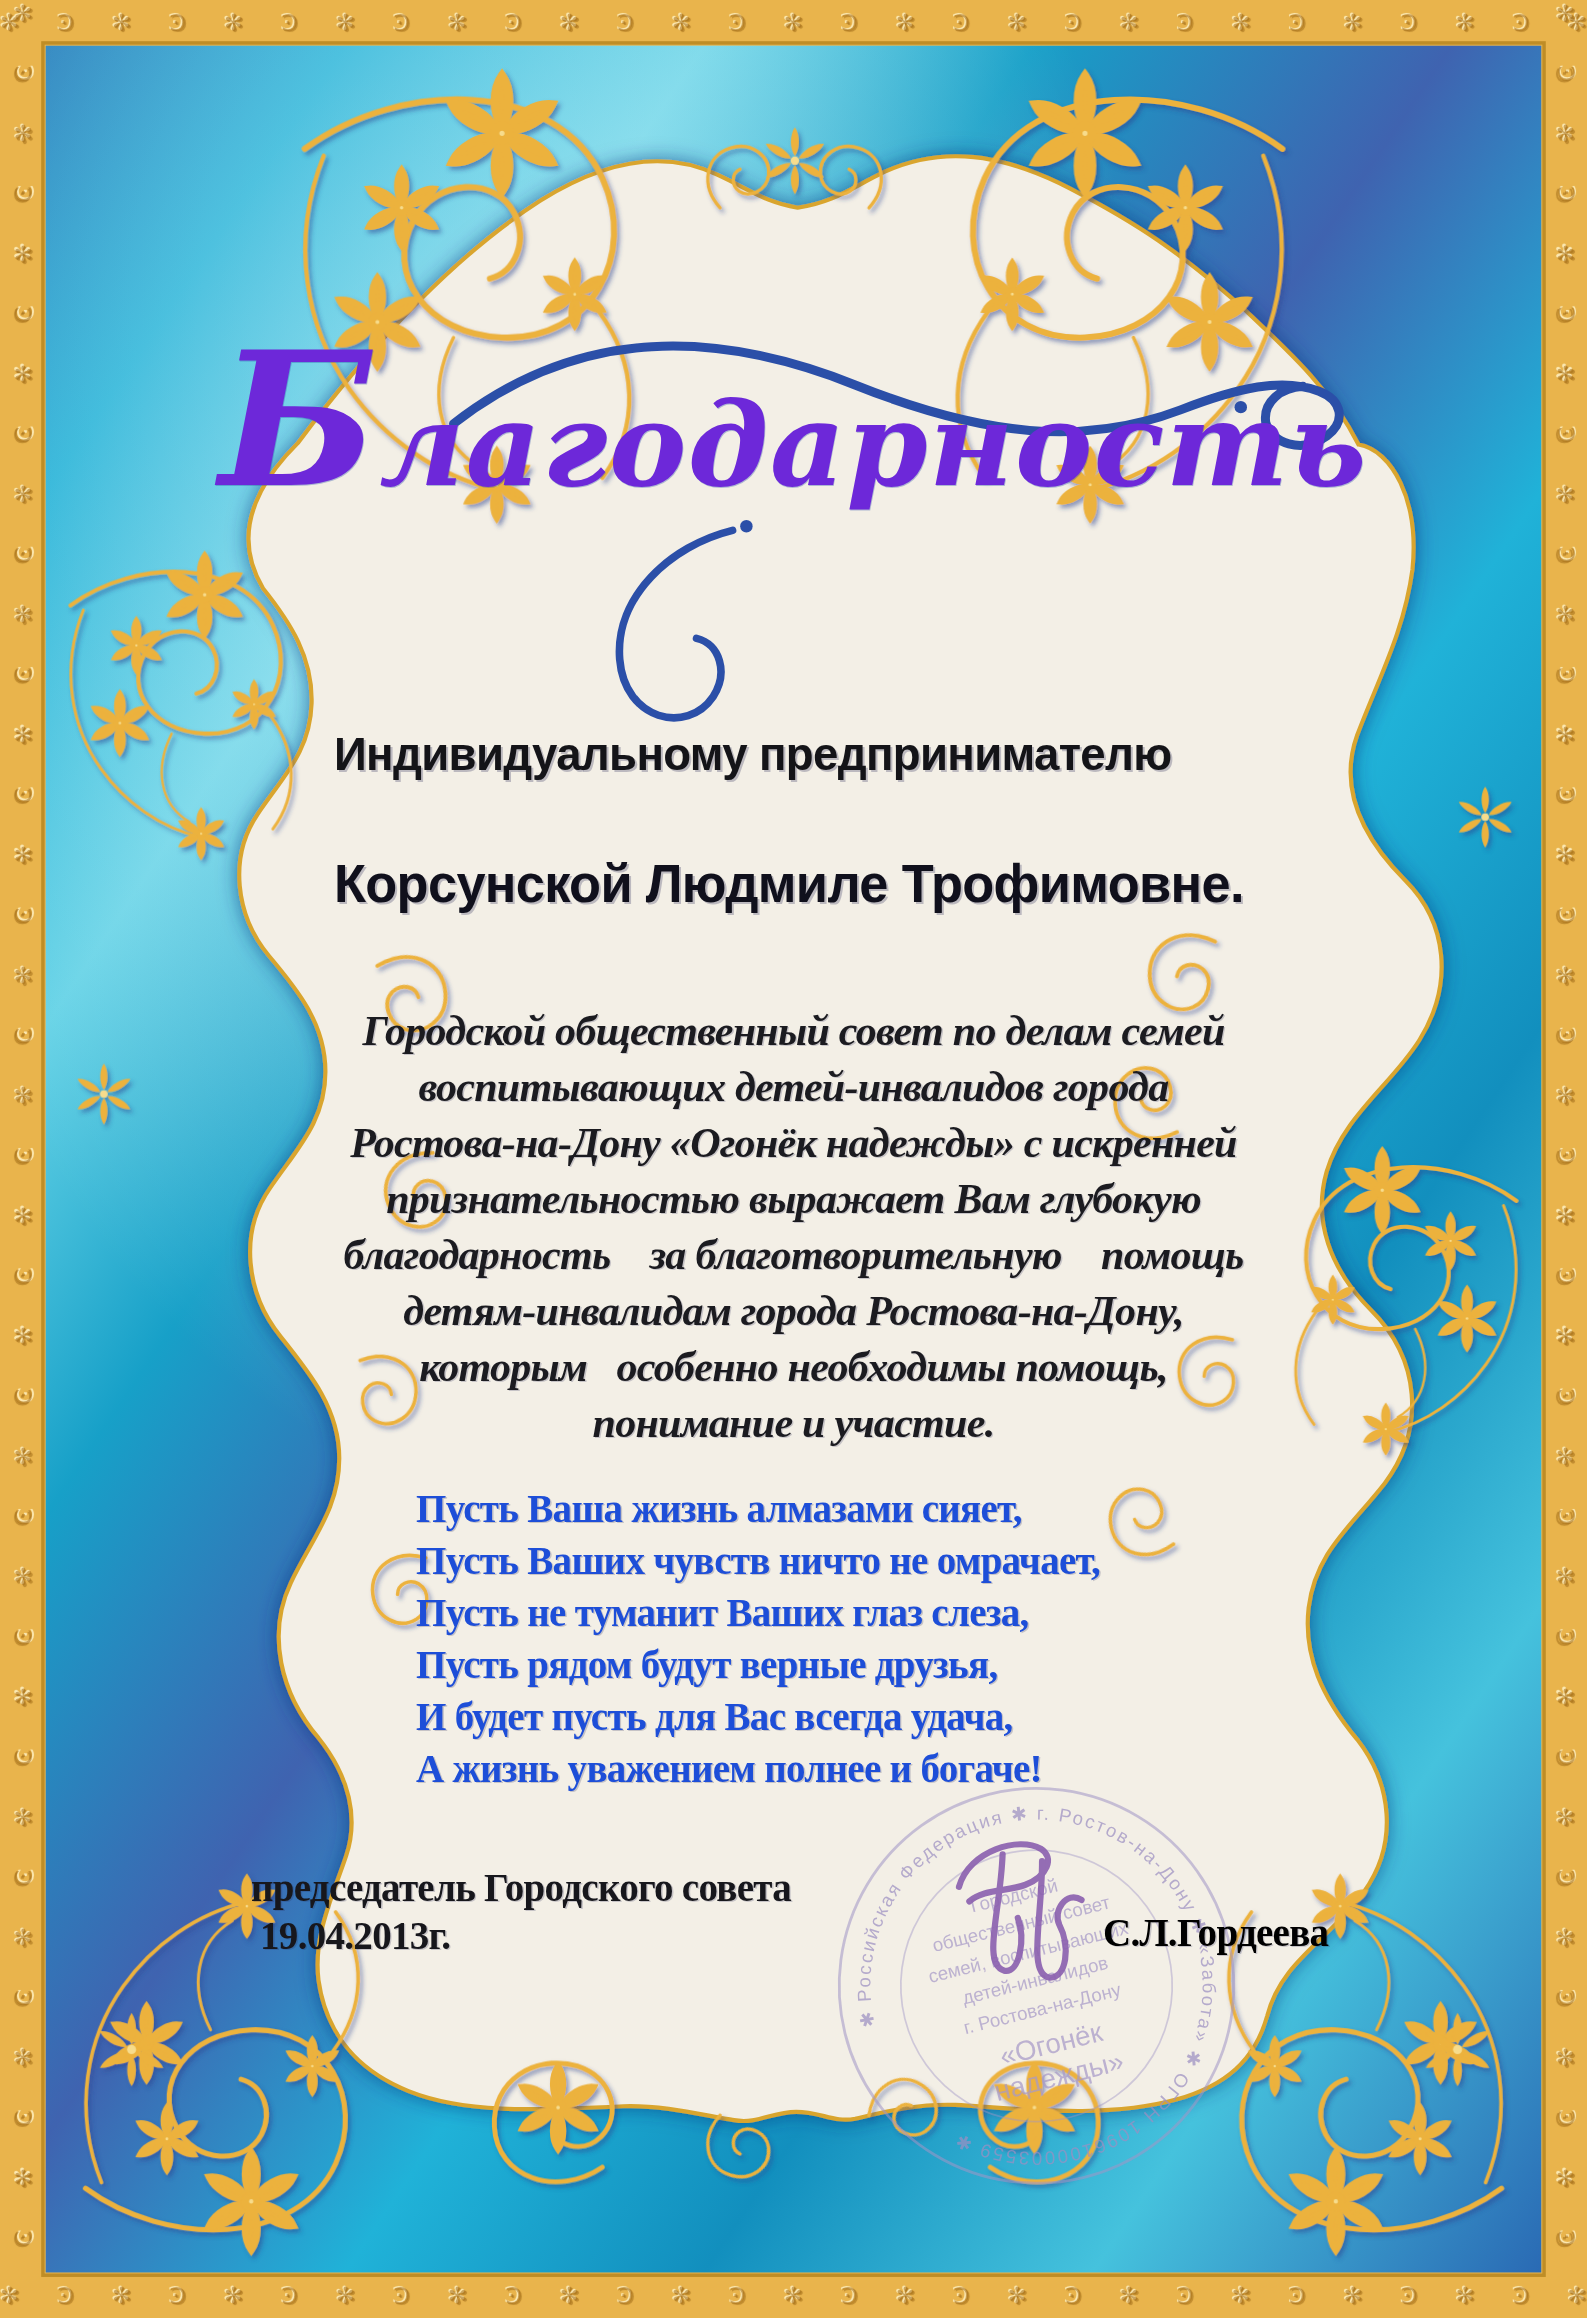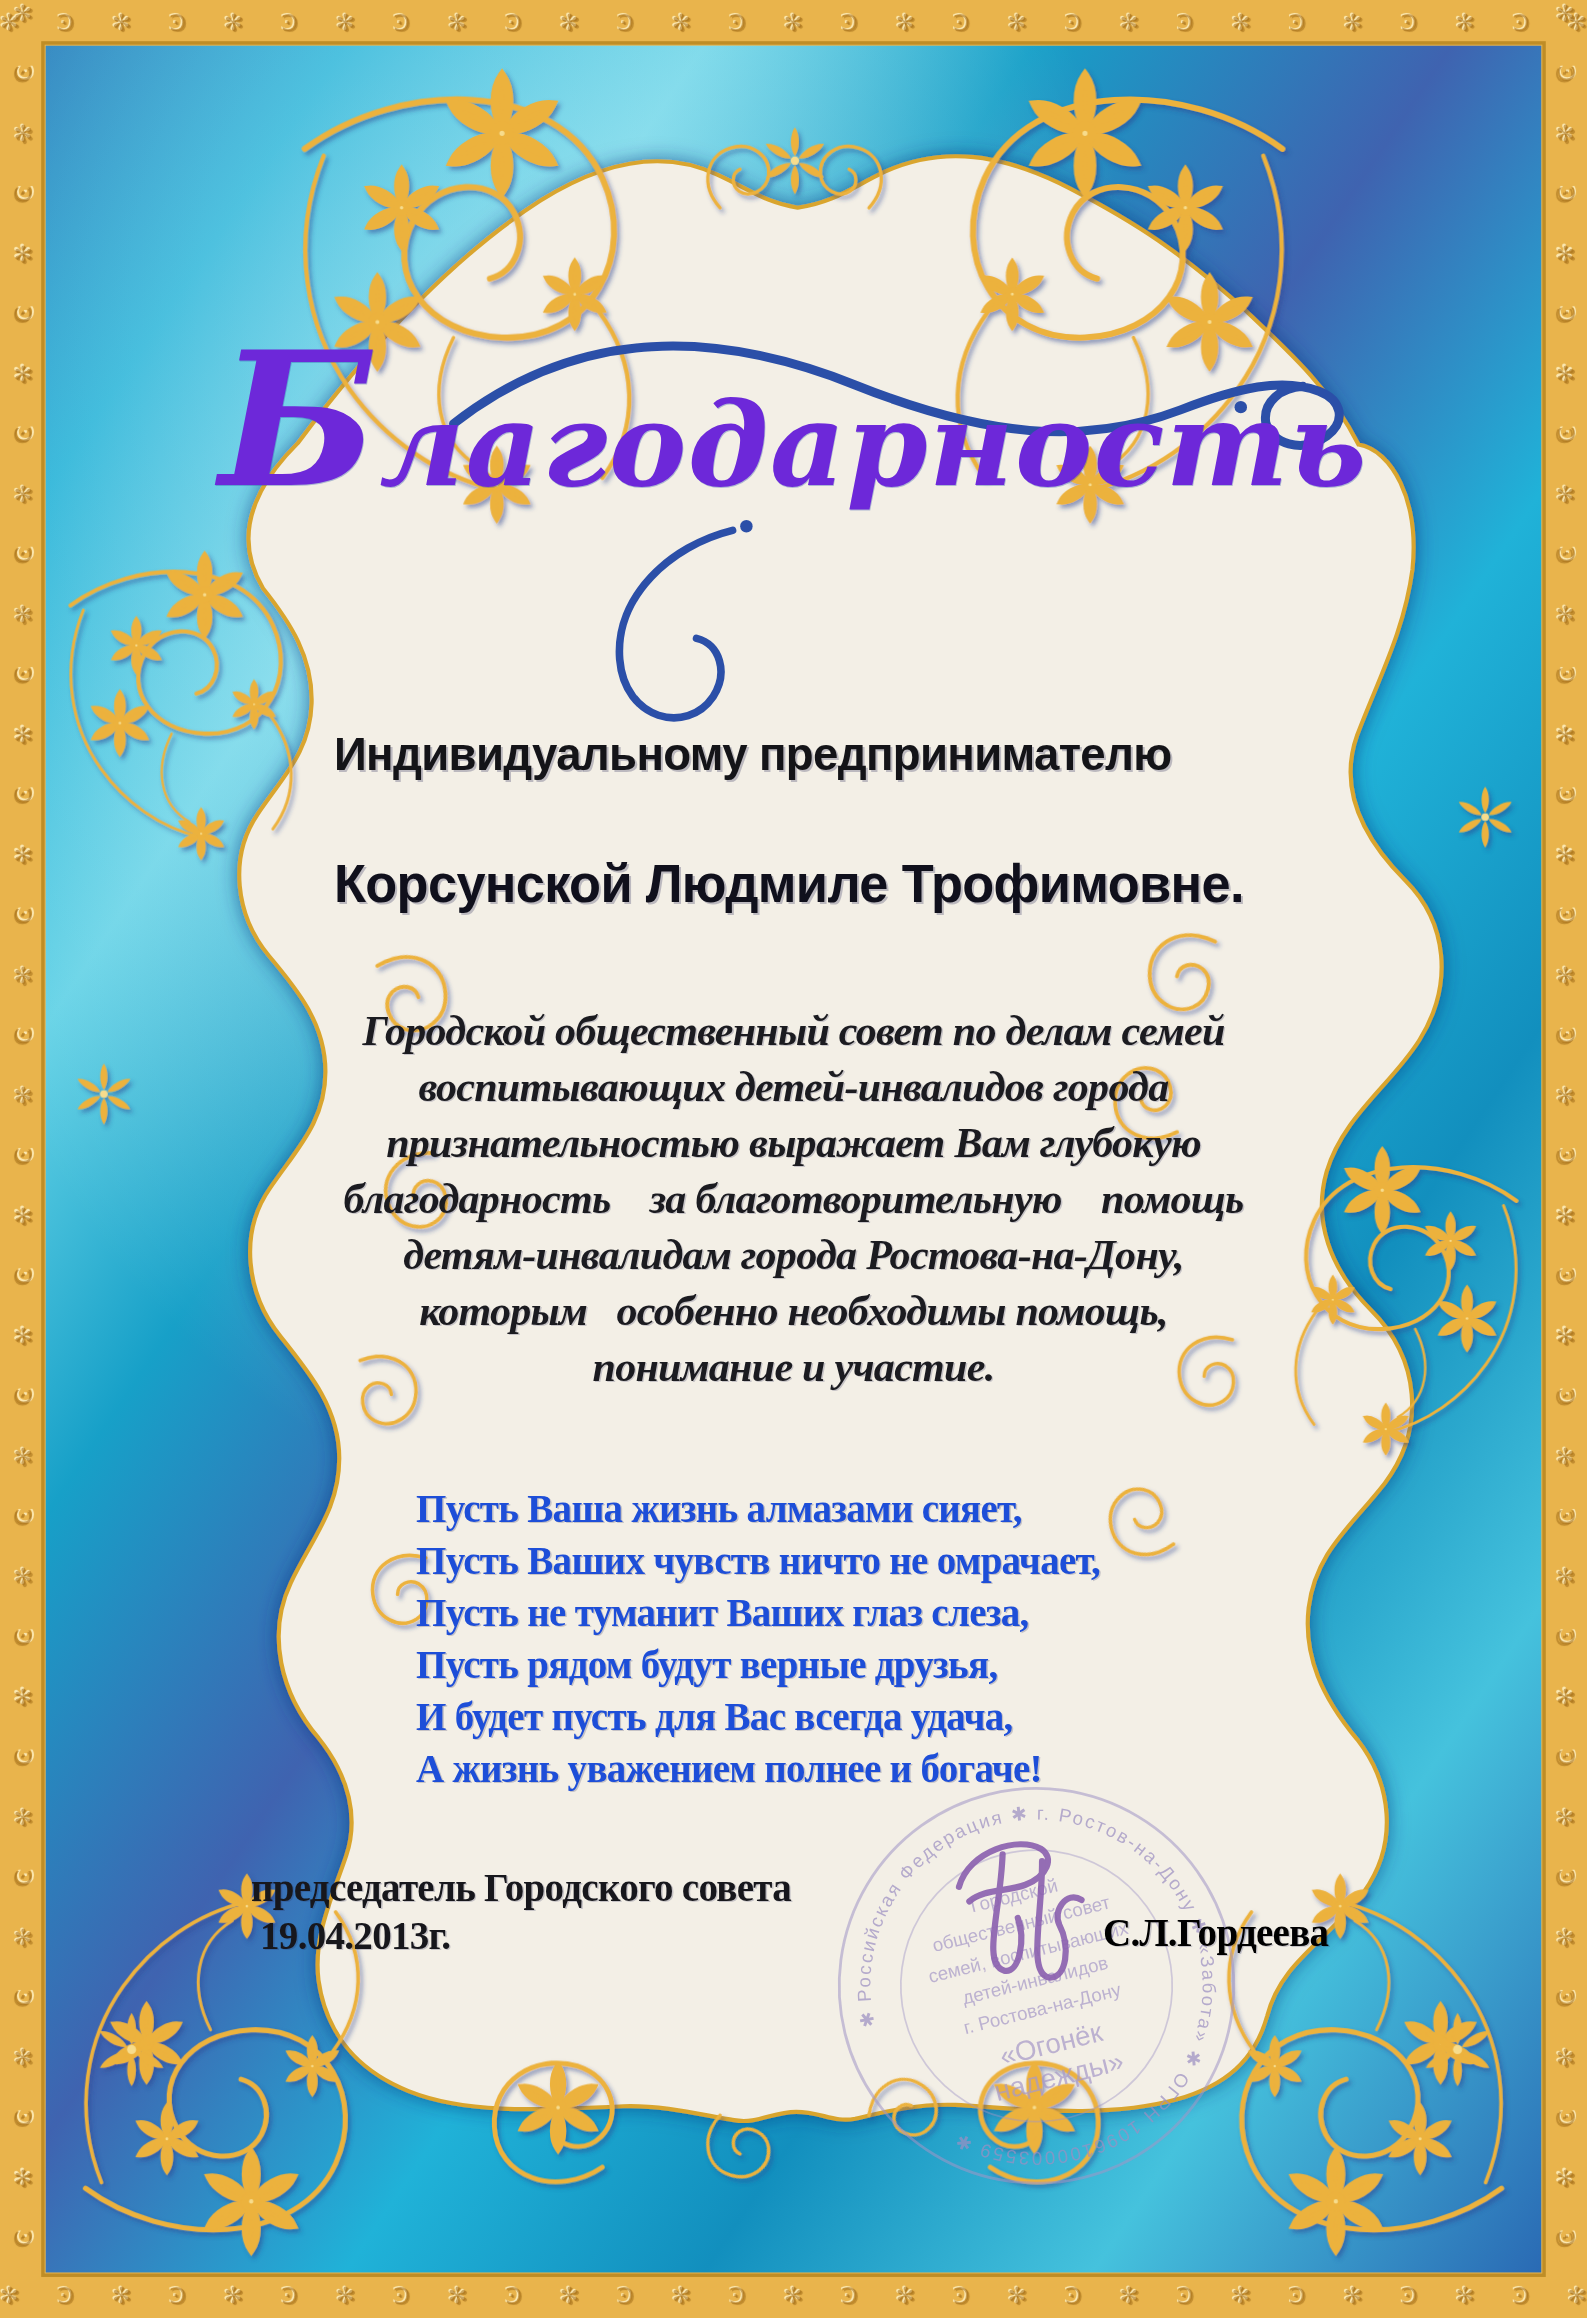--- a/index.html
+++ b/index.html
@@ -237,20 +237,21 @@
   </svg>
 
   <div class="txt title">Благодарность</div>
 
   <div class="txt intro">Индивидуальному предпринимателю</div>
   <div class="txt name">Корсунской Людмиле Трофимовне.</div>
 
   <div class="txt body">
     <div class="ln">Городской общественный совет по делам семей</div>
     <div class="ln">воспитывающих детей-инвалидов города</div>
+    <div class="ln">Ростова-на-Дону «Огонёк надежды» с искренней</div>
     <div class="ln">признательностью выражает Вам глубокую</div>
     <div class="ln">благодарность    за благотворительную    помощь</div>
     <div class="ln">детям-инвалидам города Ростова-на-Дону,</div>
     <div class="ln">которым   особенно необходимы помощь,</div>
     <div class="ln">понимание и участие.</div>
   </div>
 
   <div class="txt poem">
     <div class="ln">Пусть Ваша жизнь алмазами сияет,</div>
     <div class="ln">Пусть Ваших чувств ничто не омрачает,</div>

